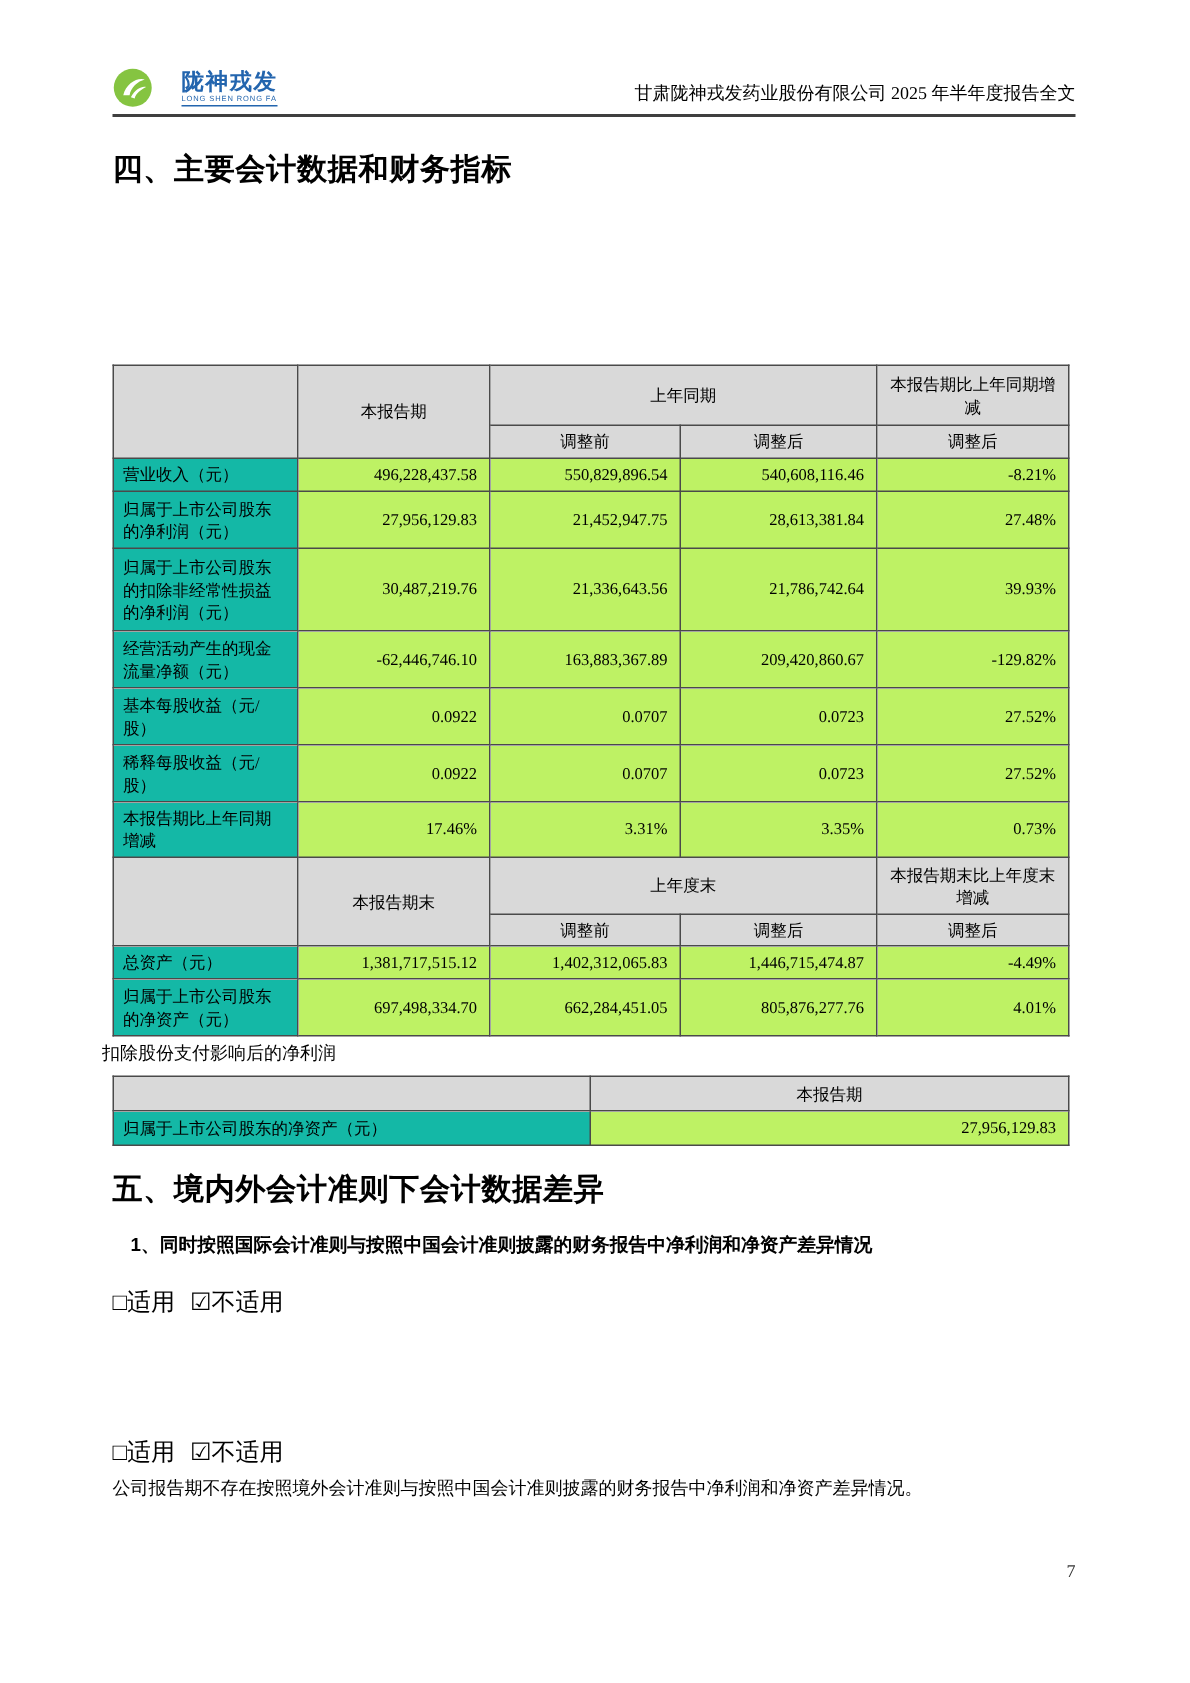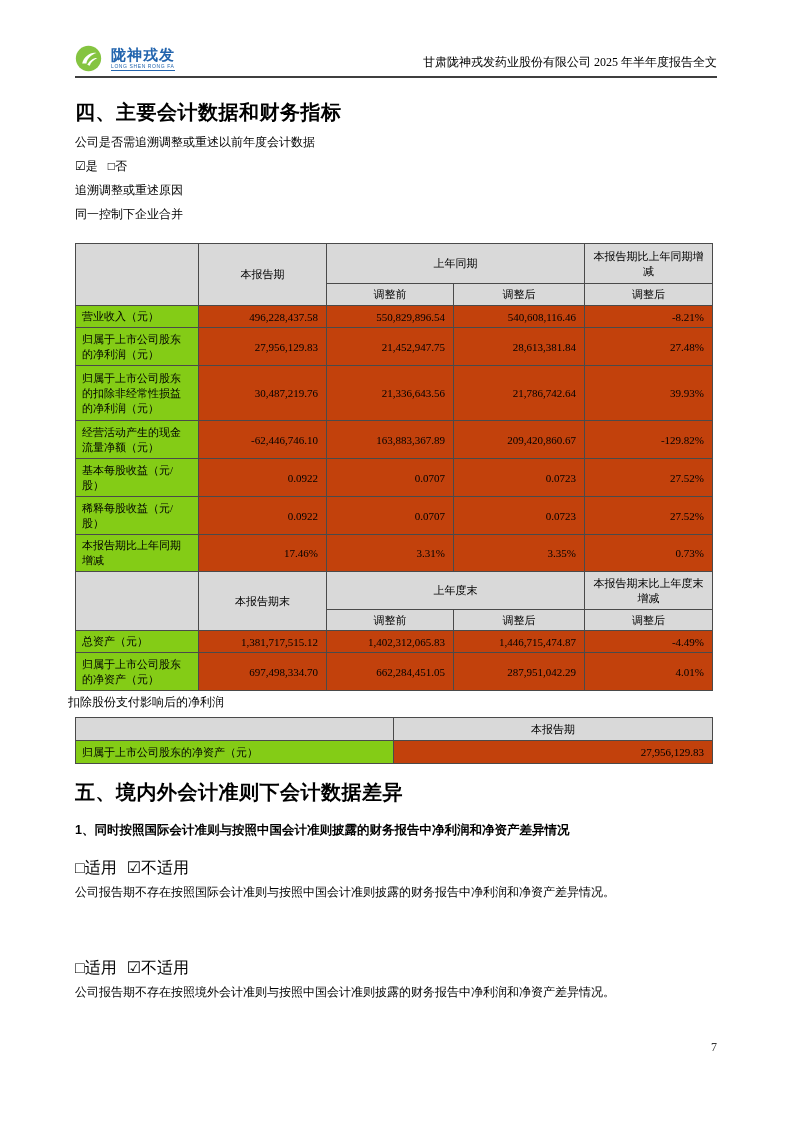--- a/index.html
+++ b/index.html
@@ -8,21 +8,21 @@
     position:relative; width:793px; height:1122px; background:#ffffff;
     font-family:"Liberation Serif","DejaVu Serif",serif; color:#000;
     margin:0 auto; overflow:hidden;
   }
 
   
   .header {
     position:absolute; left:75px; top:44px; width:642px; height:34px;
     border-bottom:2px solid #3f3f3f;
   }
-  .logo { position:absolute; left:0; bottom:4px; display:flex; align-items:center; gap:9px; }
+  .logo { position:absolute; left:0; bottom:4px; display:flex; align-items:center; gap:19px; }
   .logo-mark { width:27px; height:27px; display:block; }
   .logo-text { display:flex; flex-direction:column; line-height:1; }
   .logo-cn {
     font-family:"Liberation Sans","DejaVu Sans",sans-serif; font-weight:bold;
     font-size:15px; color:#2365ae; letter-spacing:1px;
   }
   .logo-en {
     font-family:"Liberation Sans","DejaVu Sans",sans-serif; font-size:5px;
     color:#2365ae; letter-spacing:0.6px; margin-top:2px; padding-bottom:1px;
     border-bottom:1.5px solid #2365ae; width:max-content;
@@ -44,22 +44,22 @@
   .checkline .cb { margin-right:10px; }
 
   
   table { border-collapse:collapse; table-layout:fixed; font-size:11px; }
   .fin-table { position:absolute; left:75px; top:243px; width:637px; }
   .fin-table th, .fin-table td, .mini-table th, .mini-table td {
     border:1px solid #4a4a4a; padding:1px 8px; vertical-align:middle;
     font-weight:normal; overflow:hidden;
   }
   .fin-table th { background:#d9d9d9; text-align:center; }
-  td.lbl { background:#84cc16; text-align:left; padding-left:6px; }
-  td.num { text-align:right; background:#c2410c; }
+  td.lbl { background:#14b8a6; text-align:left; padding-left:6px; }
+  td.num { text-align:right; background:#bef264; }
 
   .mini-intro { position:absolute; left:68px; top:694px; font-size:12px; }
   .mini-table { position:absolute; left:75px; top:717px; width:637px; }
   .mini-table th { background:#d9d9d9; text-align:center; }
 
   .page-num { position:absolute; top:1040px; right:76px; font-size:12px; color:#333; }
 </style>
 </head>
 <body>
 
@@ -75,28 +75,20 @@
       <div class="logo-text">
         <span class="logo-cn">陇神戎发</span>
         <span class="logo-en">LONG SHEN RONG FA</span>
       </div>
     </div>
     <div class="doc-title">甘肃陇神戎发药业股份有限公司 2025 年半年度报告全文</div>
   </div>
 
   <div class="h-sec" style="top:99px;">四、主要会计数据和财务指标</div>
 
-  <div class="para" style="top:130px;">
-    <div class="body-line">公司是否需追溯调整或重述以前年度会计数据</div>
-    <div class="body-line">
-      <span class="cb" style="margin-right:10px;">☑是</span><span>□否</span>
-    </div>
-    <div class="body-line">追溯调整或重述原因</div>
-    <div class="body-line">同一控制下企业合并</div>
-  </div>
 
   <table class="fin-table">
     <colgroup>
       <col style="width:123px">
         <col style="width:128px">
         <col style="width:127px">
         <col style="width:131px">
         <col style="width:128px">
     </colgroup>
     <tbody>
@@ -177,21 +169,21 @@
       <td class="lbl">总资产（元）</td>
       <td class="num">1,381,717,515.12</td>
       <td class="num">1,402,312,065.83</td>
       <td class="num">1,446,715,474.87</td>
       <td class="num">-4.49%</td>
     </tr>
     <tr style="height:38px">
       <td class="lbl">归属于上市公司股东的净资产（元）</td>
       <td class="num">697,498,334.70</td>
       <td class="num">662,284,451.05</td>
-      <td class="num">287,951,042.29</td>
+      <td class="num">805,876,277.76</td>
       <td class="num">4.01%</td>
     </tr>
   </tbody>
     </table>
 
   <div class="mini-intro">扣除股份支付影响后的净利润</div>
   <table class="mini-table">
     <colgroup>
         <col style="width:318px">
         <col style="width:319px">
@@ -203,25 +195,24 @@
     </tr>
     <tr style="height:23px">
       <td class="lbl">归属于上市公司股东的净资产（元）</td>
       <td class="num">27,956,129.83</td>
     </tr>
   </tbody>
     </table>
 
   <div class="h-sec" style="top:779px;">五、境内外会计准则下会计数据差异</div>
 
-  <div class="h-sub" style="top:822px;">1、同时按照国际会计准则与按照中国会计准则披露的财务报告中净利润和净资产差异情况</div>
+  <div class="h-sub" style="top:822px;margin-left:12px;">1、同时按照国际会计准则与按照中国会计准则披露的财务报告中净利润和净资产差异情况</div>
   <div class="checkline" style="top:858px;">
     <span class="cb">□适用</span><span>☑不适用</span>
   </div>
-  <div class="para" style="top:884px;">公司报告期不存在按照国际会计准则与按照中国会计准则披露的财务报告中净利润和净资产差异情况。</div>
 
   <div class="checkline" style="top:958px;">
     <span class="cb">□适用</span><span>☑不适用</span>
   </div>
   <div class="para" style="top:984px;">公司报告期不存在按照境外会计准则与按照中国会计准则披露的财务报告中净利润和净资产差异情况。</div>
 
   <div class="page-num">7</div>
 
 </div>
 

